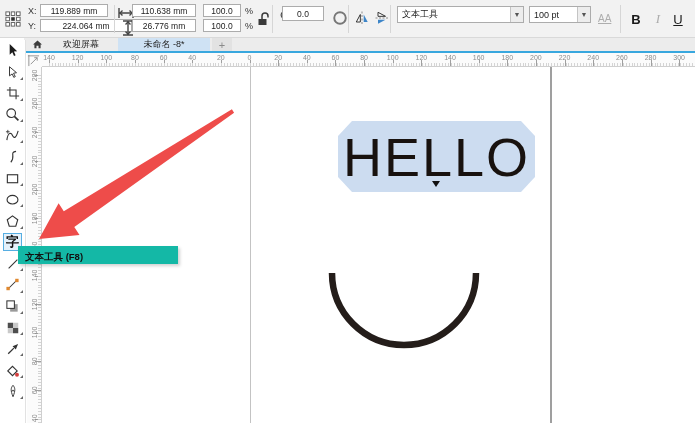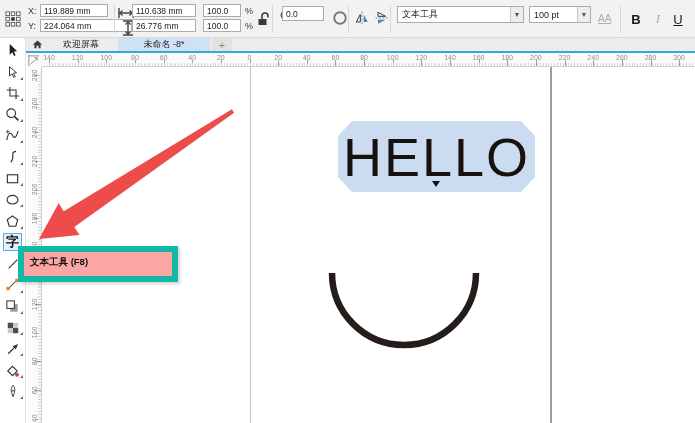--- a/index.html
+++ b/index.html
@@ -3,21 +3,21 @@
 <meta charset="utf-8">
 <style>
   * { margin:0; padding:0; box-sizing:border-box; }
   body { font-family:"Liberation Sans","DejaVu Sans",sans-serif; }
   .app { position:relative; width:695px; height:423px; background:#fff; overflow:hidden; }
 
   
   .propbar { position:absolute; left:0; top:0; width:695px; height:38px; background:#f2f2f2; border-bottom:1px solid #d9d9d9; }
   .propbar .sep { position:absolute; top:5px; width:1px; height:28px; background:#d6d6d6; }
   .plabel { position:absolute; font-size:9px; color:#333; }
-  .pinput { position:absolute; height:13px; font-size:8.5px; color:#222; background:#fff; border:1px solid #acacac; padding:0 3px; font-family:"Liberation Sans","DejaVu Sans",sans-serif; }
+  .pinput { position:absolute; height:13px; font-size:8.5px; color:#222; background:#fff; border:1px solid #acacac; padding:0 3px; font-family:"Liberation Sans","DejaVu Sans",sans-serif;text-align:center; }
   .icon16 { position:absolute; width:16px; height:16px; }
   .ddl { position:absolute; height:17px; background:#fff; border:1px solid #acacac; display:flex; align-items:center; }
   .ddl .txt { flex:1; font-size:9px; color:#222; padding:0 4px; white-space:nowrap; overflow:hidden; }
   .ddl .caret { width:13px; height:100%; border-left:1px solid #c4c4c4; background:#ededed; color:#555; font-size:7px; display:flex; align-items:center; justify-content:center; }
   .fmtbtn { position:absolute; top:9px; width:18px; height:20px; display:flex; align-items:center; justify-content:center; font-size:13px; color:#1a1a1a; }
   .disabled { color:#adadad !important; }
 
   
   .tabbar { position:absolute; left:24px; top:38px; width:671px; height:13px; background:#ececec; }
   .accentline { position:absolute; left:22px; top:51px; width:673px; height:2px; }
@@ -58,21 +58,21 @@
   .page-edge.right { left:508px; width:2px; background:#9f9f9f; }
   .hello-sel { position:absolute; left:296px; top:54px; width:197px; height:71px;
     clip-path:polygon(14px 0,calc(100% - 14px) 0,100% 15px,100% calc(100% - 15px),calc(100% - 14px) 100%,14px 100%,0 calc(100% - 15px),0 15px);
     display:flex; align-items:center; justify-content:center; }
   .hello-text { font-size:54px; color:#18120f; letter-spacing:2px; line-height:1; }
   .text-cursor-tri { position:absolute; left:390px; top:114px; width:0; height:0; border-left:4px solid transparent; border-right:4px solid transparent; border-top:6px solid #111; }
   .smile { position:absolute; left:286px; top:201px; }
 
   
   .arrow-overlay { position:absolute; left:0; top:0; width:695px; height:423px; pointer-events:none; }
-  .tooltip { position:absolute; left:18px; top:246px; width:160px; background:#fca5a5; border:6px solid #14b8a6; box-shadow:2px 2px 3px rgba(0,0,0,0.18); padding:3px 6px 8px; }
+  .tooltip { position:absolute; left:18px; top:246px; width:160px; background:#14b8a6; border:1px solid #14b8a6; box-shadow:2px 2px 3px rgba(0,0,0,0.18); padding:3px 6px 0; }
   .tooltip .tt-title { font-size:9.5px; color:#111; font-weight:bold; line-height:13px; }
   .tooltip .tt-desc { font-size:9.5px; color:#333; line-height:13px; }
 </style>
 </head>
 <body>
 
 <div class="app">
 
   <div class="propbar">
     <svg class="icon16" style="left:5px;top:11px;" width="18" height="18" viewBox="0 0 18 18">

